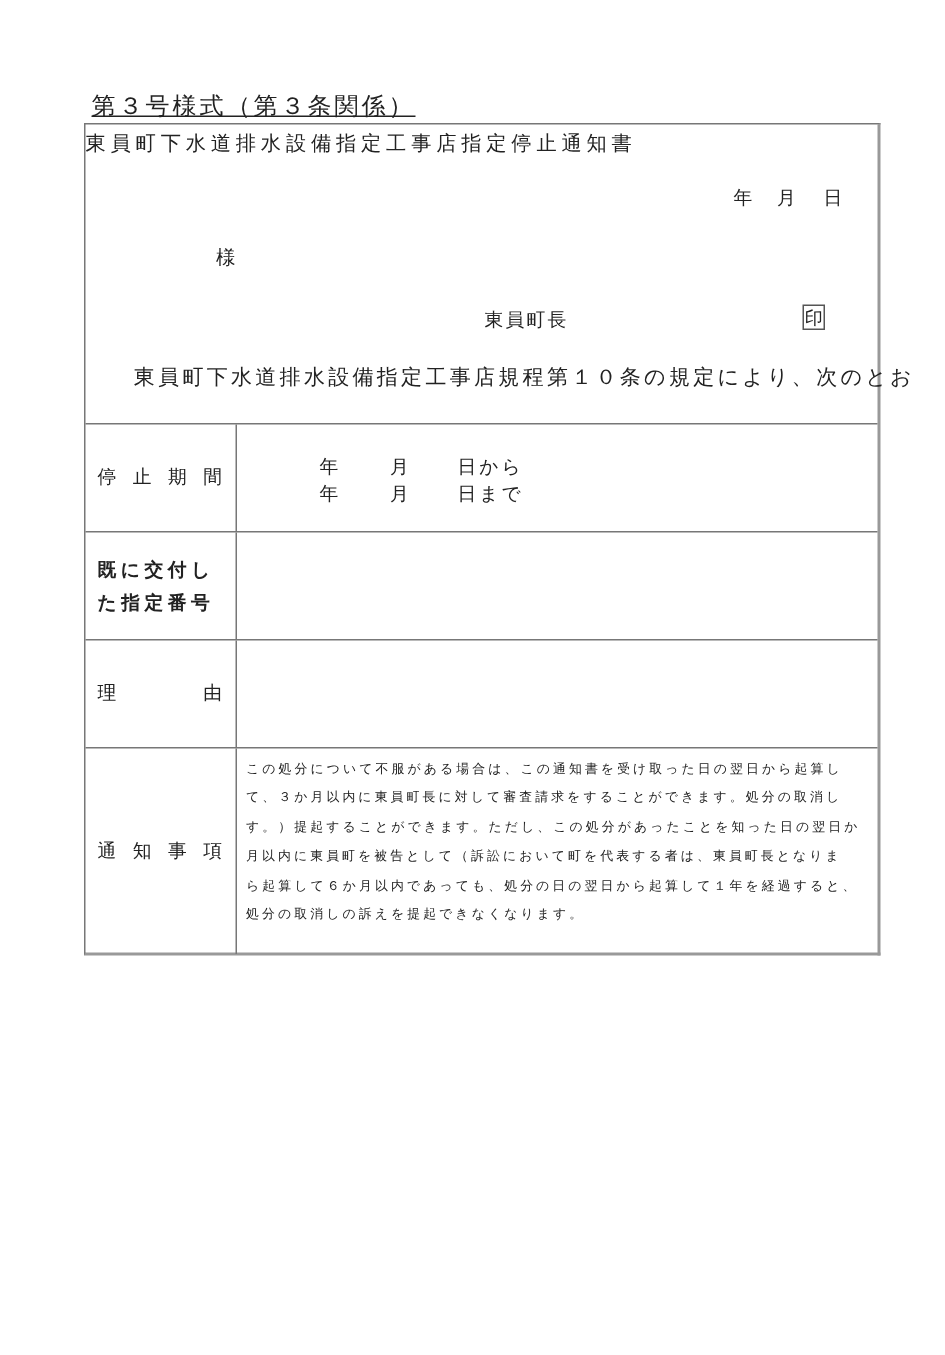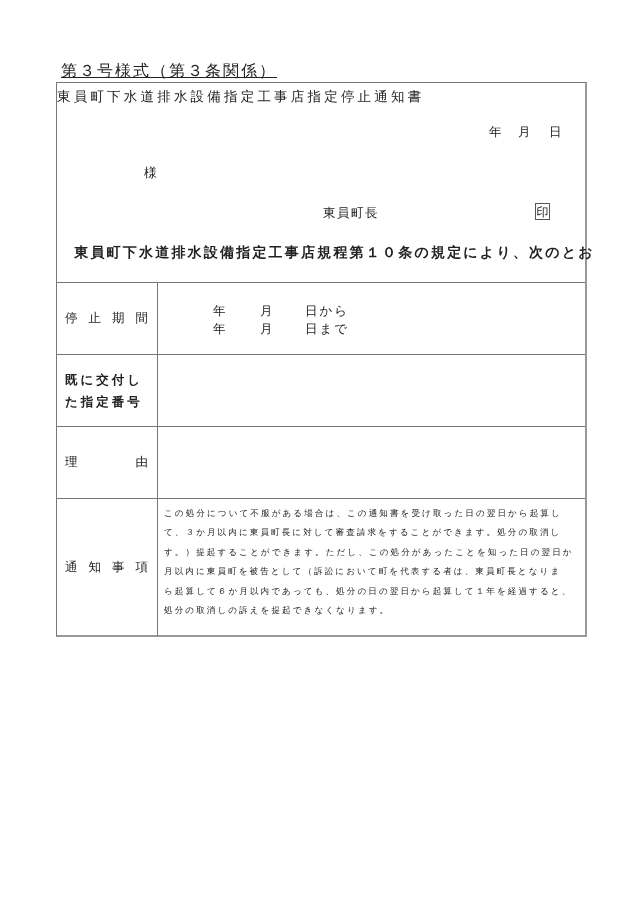--- a/index.html
+++ b/index.html
@@ -86,28 +86,27 @@
       width: 15px;
       height: 17px;
       border: 1px solid #555555;
       font-size: 12px;
       line-height: 17px;
       text-align: center;
       box-sizing: border-box;
     }
     .statement {
       position: absolute;
-      left: 1px;
+      left: 16px;
       top: 159px;
       width: 524px;
       font-size: 14px;
       letter-spacing: 2.2px;
       line-height: 20px;
       white-space: nowrap;
-      font-weight: bold;
     }
     .statement div { height: 20px; }
     .row {
       position: absolute;
       left: 0;
       width: 100%;
       border-top: 1px solid #777777;
       box-sizing: border-box;
     }
     .row-label {

